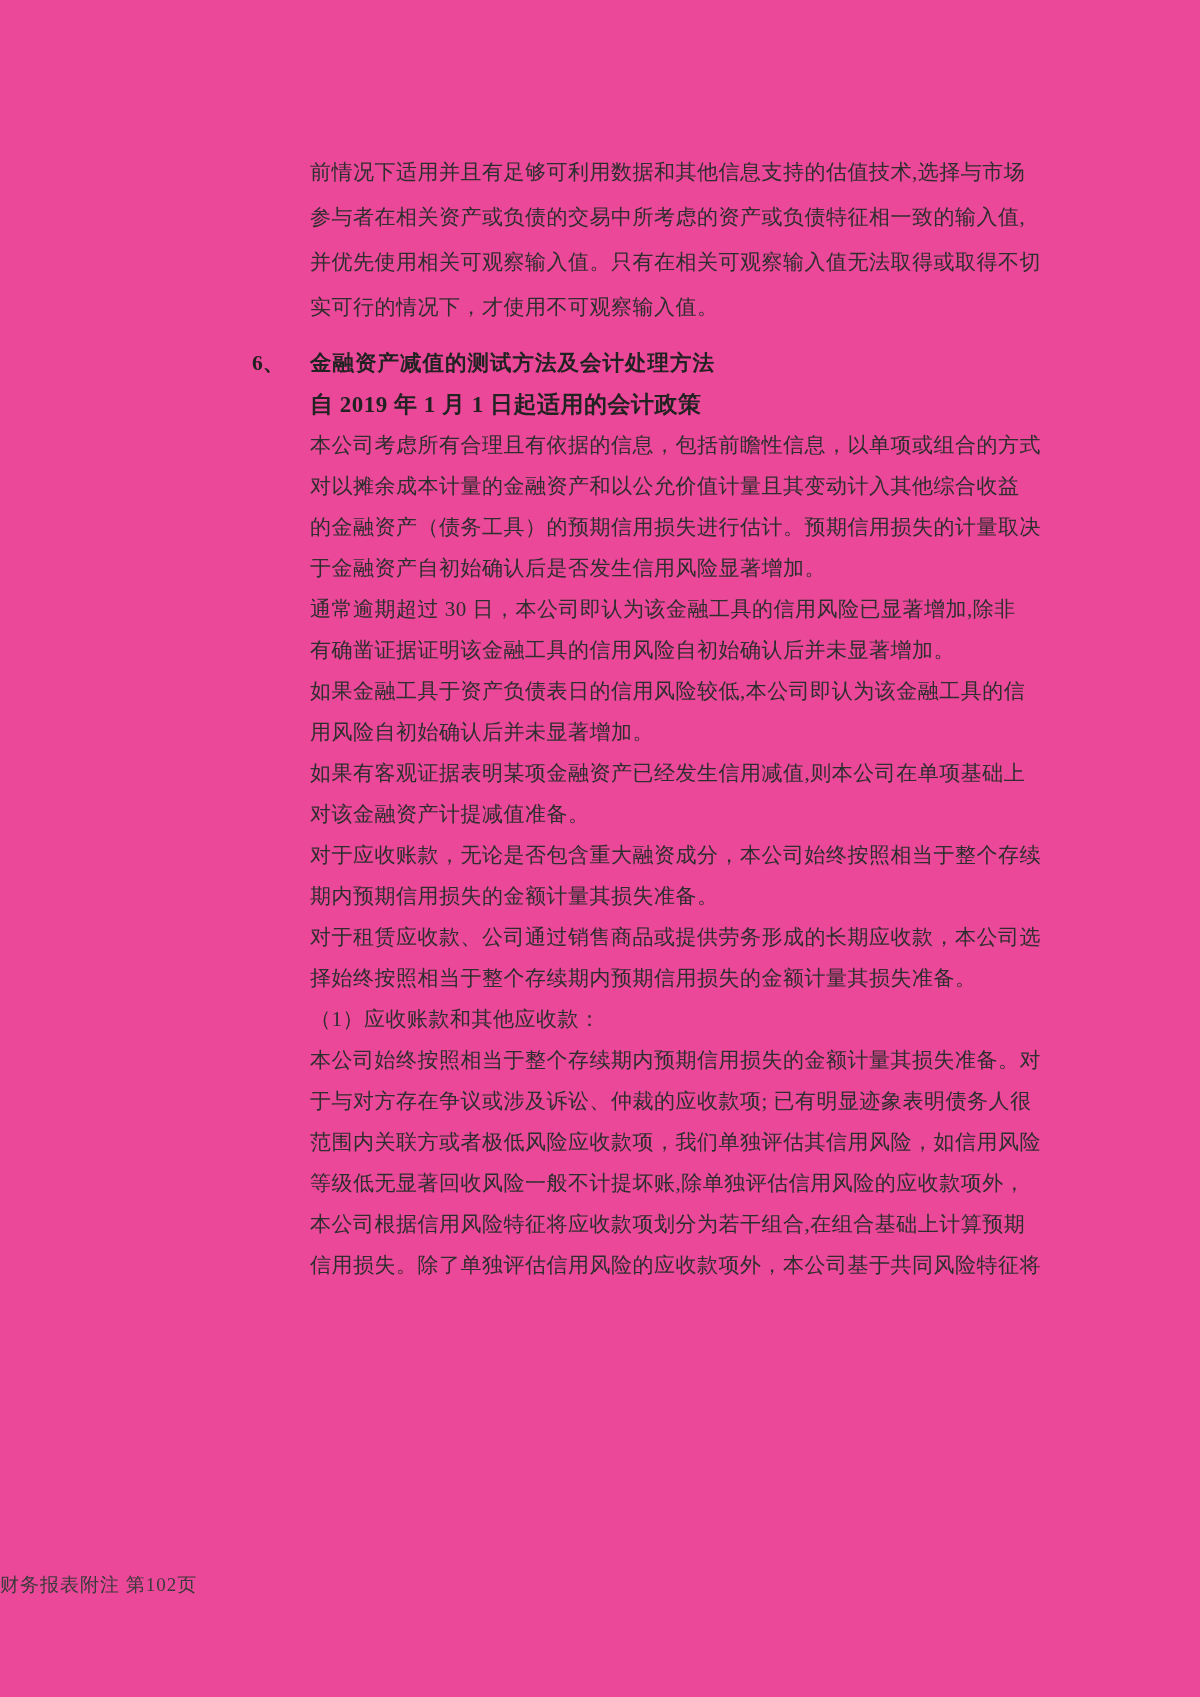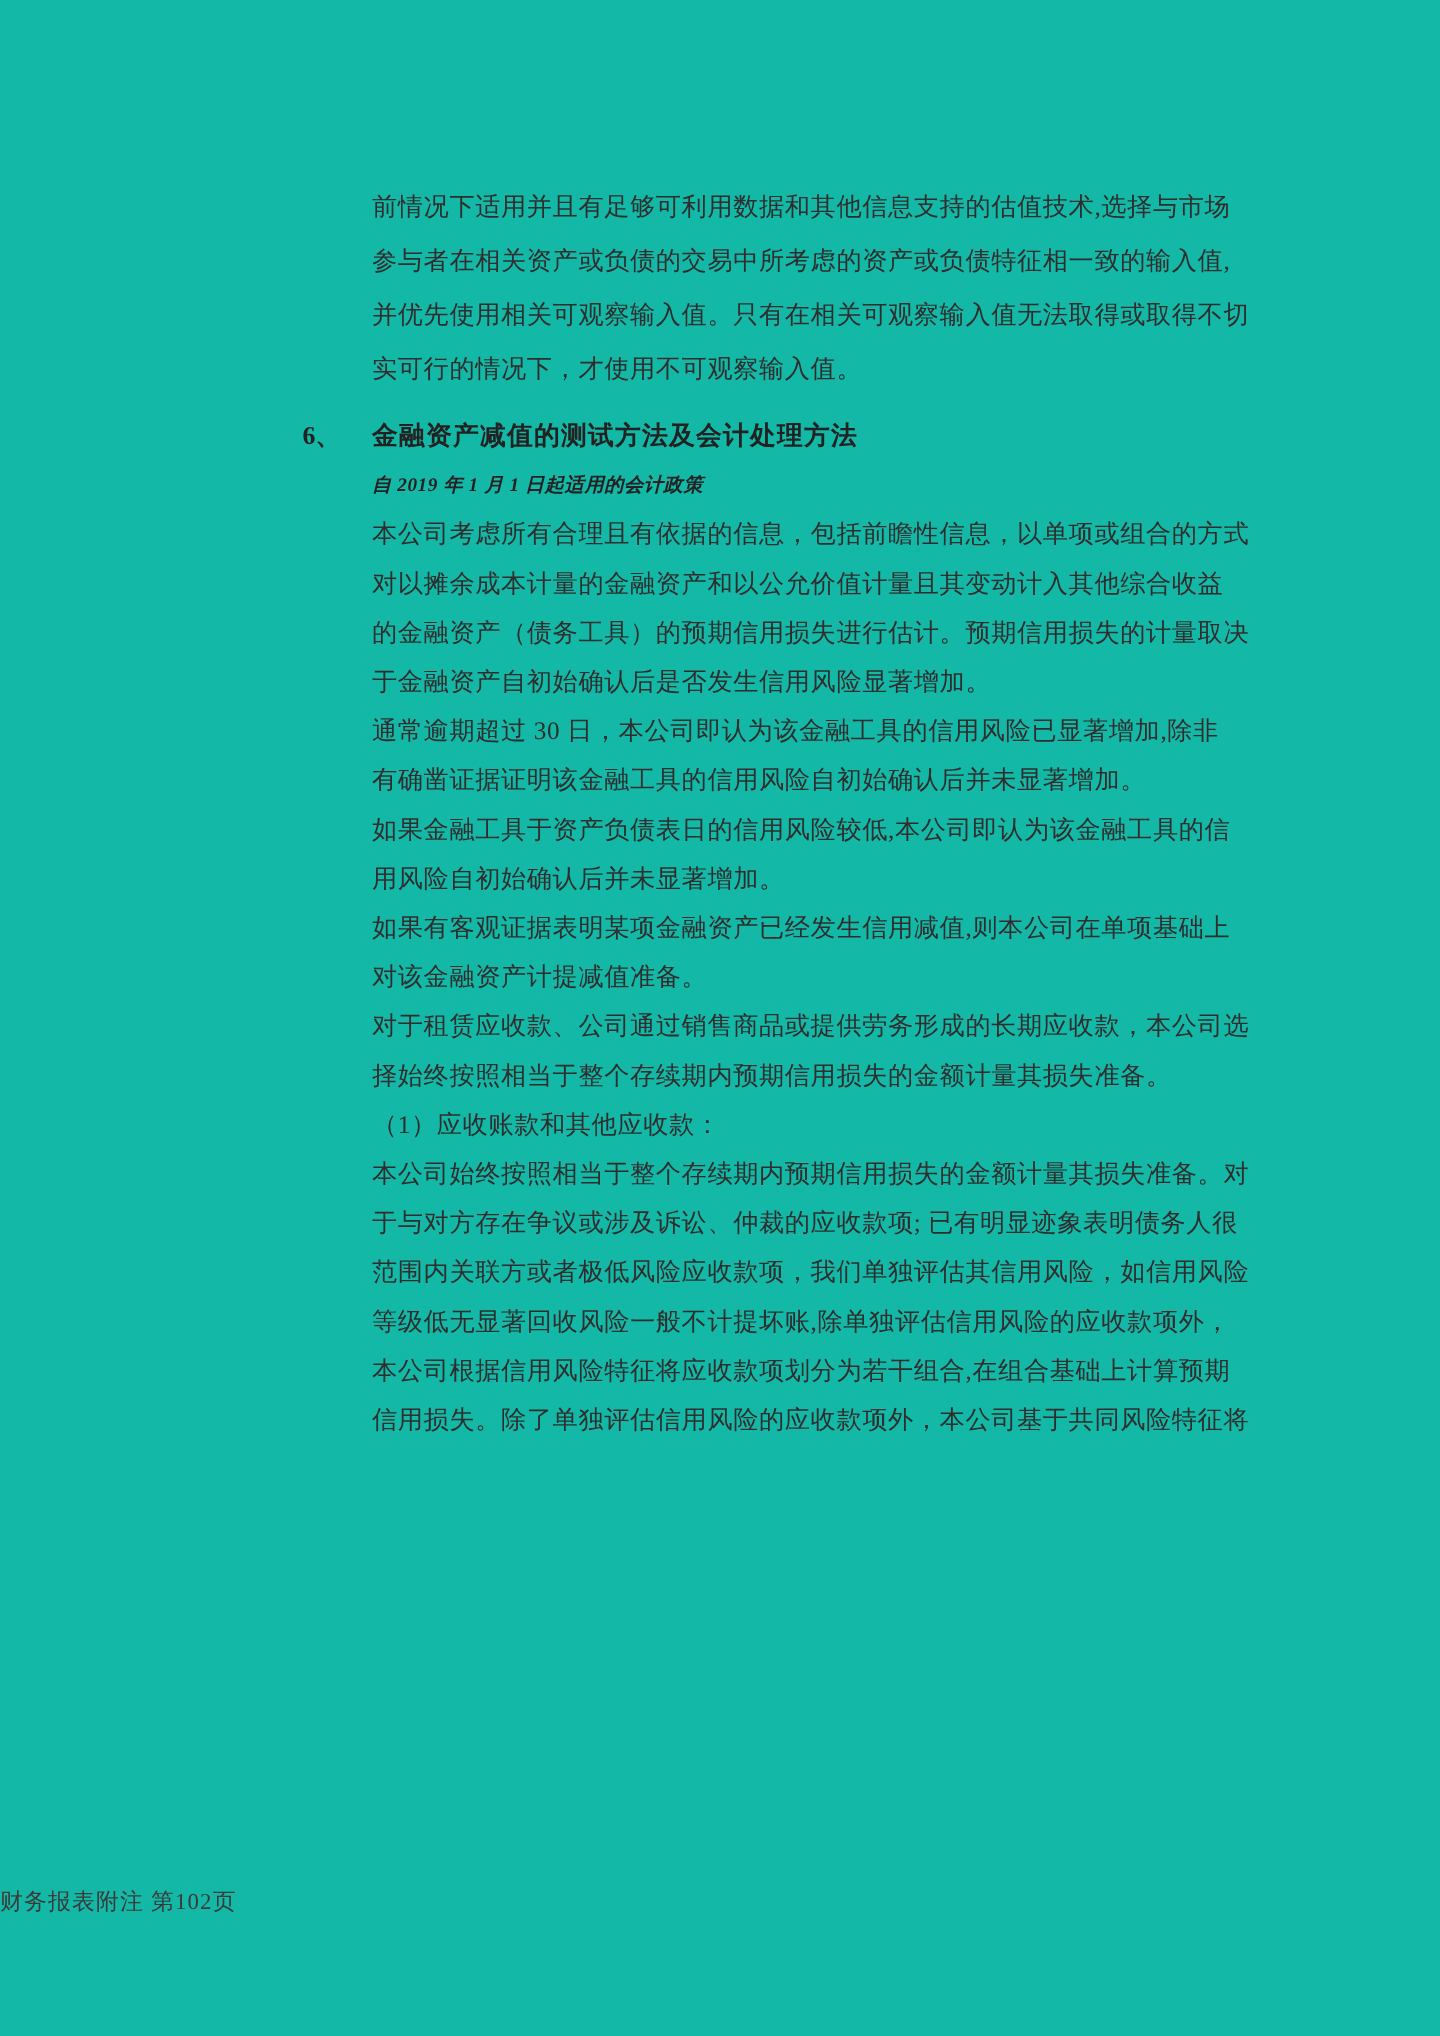--- a/index.html
+++ b/index.html
@@ -1,20 +1,20 @@
 <!DOCTYPE html>
 <html><head>
 <meta charset="utf-8">
 <style>
   html,body{margin:0;padding:0;background:#e8e8e8;}
   .page{
     position:relative;
     width:1200px;height:1697px;
     margin:0 auto;
-    background:#14b8a6;
+    background:#ec4899;
     font-family:"Liberation Serif","DejaVu Serif",serif;
     color:#2e2e2e;
     overflow:hidden;
     box-shadow:0 0 6px rgba(0,0,0,.15);
   }
   .content{
     position:absolute;
     left:310px;top:150px;width:712px;
   }
   .paragraph .line{
@@ -38,28 +38,27 @@
     color:#222;
     letter-spacing:1px;
     white-space:nowrap;
   }
   .section-number{
     position:absolute;
     left:-58px;top:0;
     letter-spacing:0;
   }
   .sub-heading{
-    font-size:16px;
+    font-size:23px;
     font-weight:bold;
     line-height:41px;
     height:41px;
     color:#222;
     letter-spacing:0.5px;
     white-space:nowrap;
-    font-style:italic;
   }
   .footer{
     position:absolute;
     left:0;top:1572px;width:100%;
     font-size:19px;
     color:#3a3a3a;
     letter-spacing:1px;
   }
 </style>
 </head>
@@ -94,20 +93,24 @@
       </div>
     <div class="paragraph">
         <div class="line">如果金融工具于资产负债表日的信用风险较低,本公司即认为该金融工具的信</div>
         <div class="line">用风险自初始确认后并未显著增加。</div>
       </div>
     <div class="paragraph">
         <div class="line">如果有客观证据表明某项金融资产已经发生信用减值,则本公司在单项基础上</div>
         <div class="line">对该金融资产计提减值准备。</div>
       </div>
     <div class="paragraph">
+        <div class="line">对于应收账款，无论是否包含重大融资成分，本公司始终按照相当于整个存续</div>
+        <div class="line">期内预期信用损失的金额计量其损失准备。</div>
+      </div>
+    <div class="paragraph">
         <div class="line">对于租赁应收款、公司通过销售商品或提供劳务形成的长期应收款，本公司选</div>
         <div class="line">择始终按照相当于整个存续期内预期信用损失的金额计量其损失准备。</div>
       </div>
     <div class="paragraph">
         <div class="line">（1）应收账款和其他应收款：</div>
       </div>
     <div class="paragraph">
         <div class="line">本公司始终按照相当于整个存续期内预期信用损失的金额计量其损失准备。对</div>
         <div class="line">于与对方存在争议或涉及诉讼、仲裁的应收款项; 已有明显迹象表明债务人很</div>
         <div class="line">范围内关联方或者极低风险应收款项，我们单独评估其信用风险，如信用风险</div>

